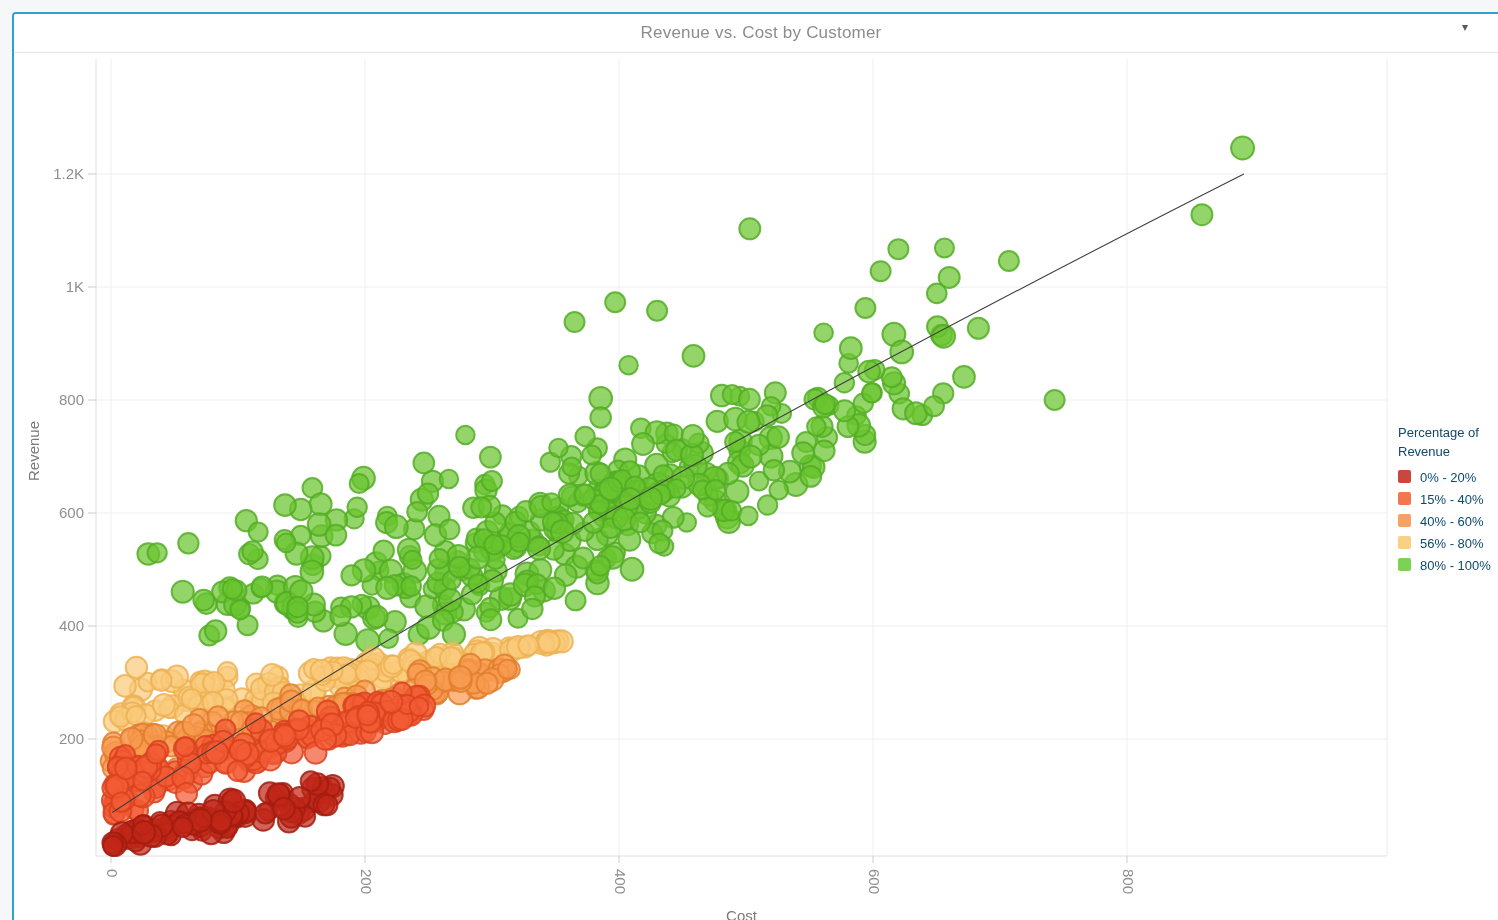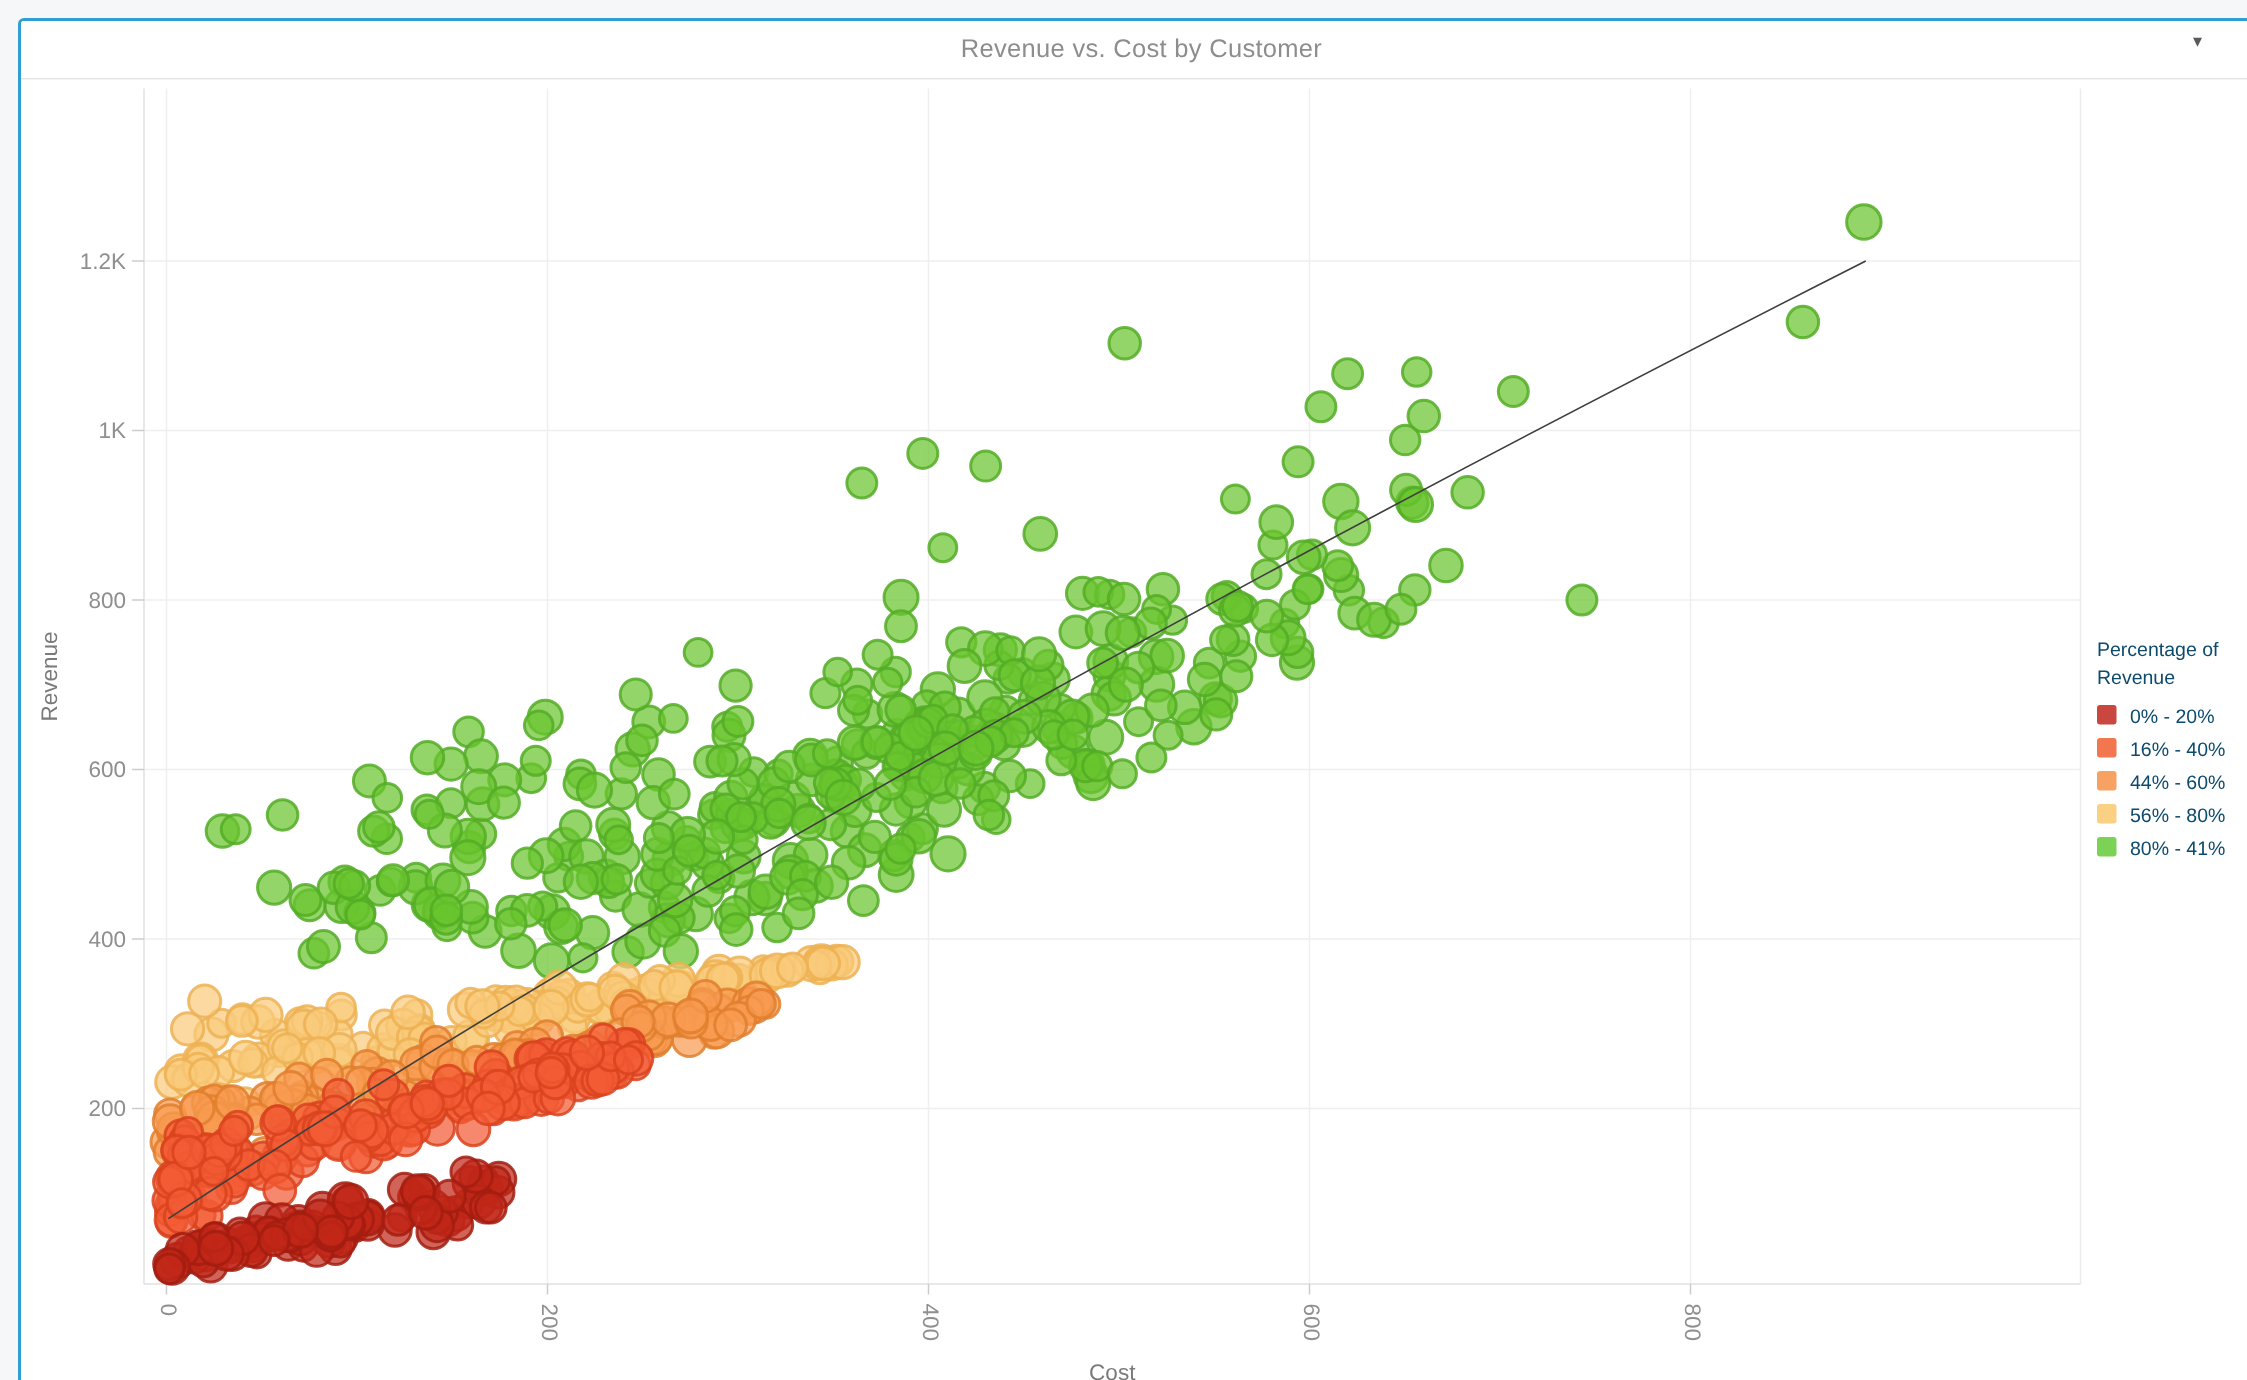--- a/index.html
+++ b/index.html
@@ -1085,30 +1085,30 @@
         <div>Percentage of</div>
         <div>Revenue</div>
       </div>
       <div id="legend-items">
           <div class="legend-item">
             <span class="legend-swatch" style="background: rgb(201, 71, 62);"></span>
             <span class="legend-label">0% - 20%</span>
           </div>
           <div class="legend-item">
             <span class="legend-swatch" style="background: rgb(242, 118, 79);"></span>
-            <span class="legend-label">16% - 40%</span>
+            <span class="legend-label">15% - 40%</span>
           </div>
           <div class="legend-item">
             <span class="legend-swatch" style="background: rgb(247, 162, 99);"></span>
-            <span class="legend-label">44% - 60%</span>
+            <span class="legend-label">40% - 60%</span>
           </div>
           <div class="legend-item">
             <span class="legend-swatch" style="background: rgb(250, 208, 132);"></span>
             <span class="legend-label">56% - 80%</span>
           </div>
           <div class="legend-item">
             <span class="legend-swatch" style="background: rgb(124, 210, 84);"></span>
-            <span class="legend-label">80% - 41%</span>
+            <span class="legend-label">80% - 100%</span>
           </div>
         </div>
     </div>
   </div>
 </div>
 
 </body></html>

